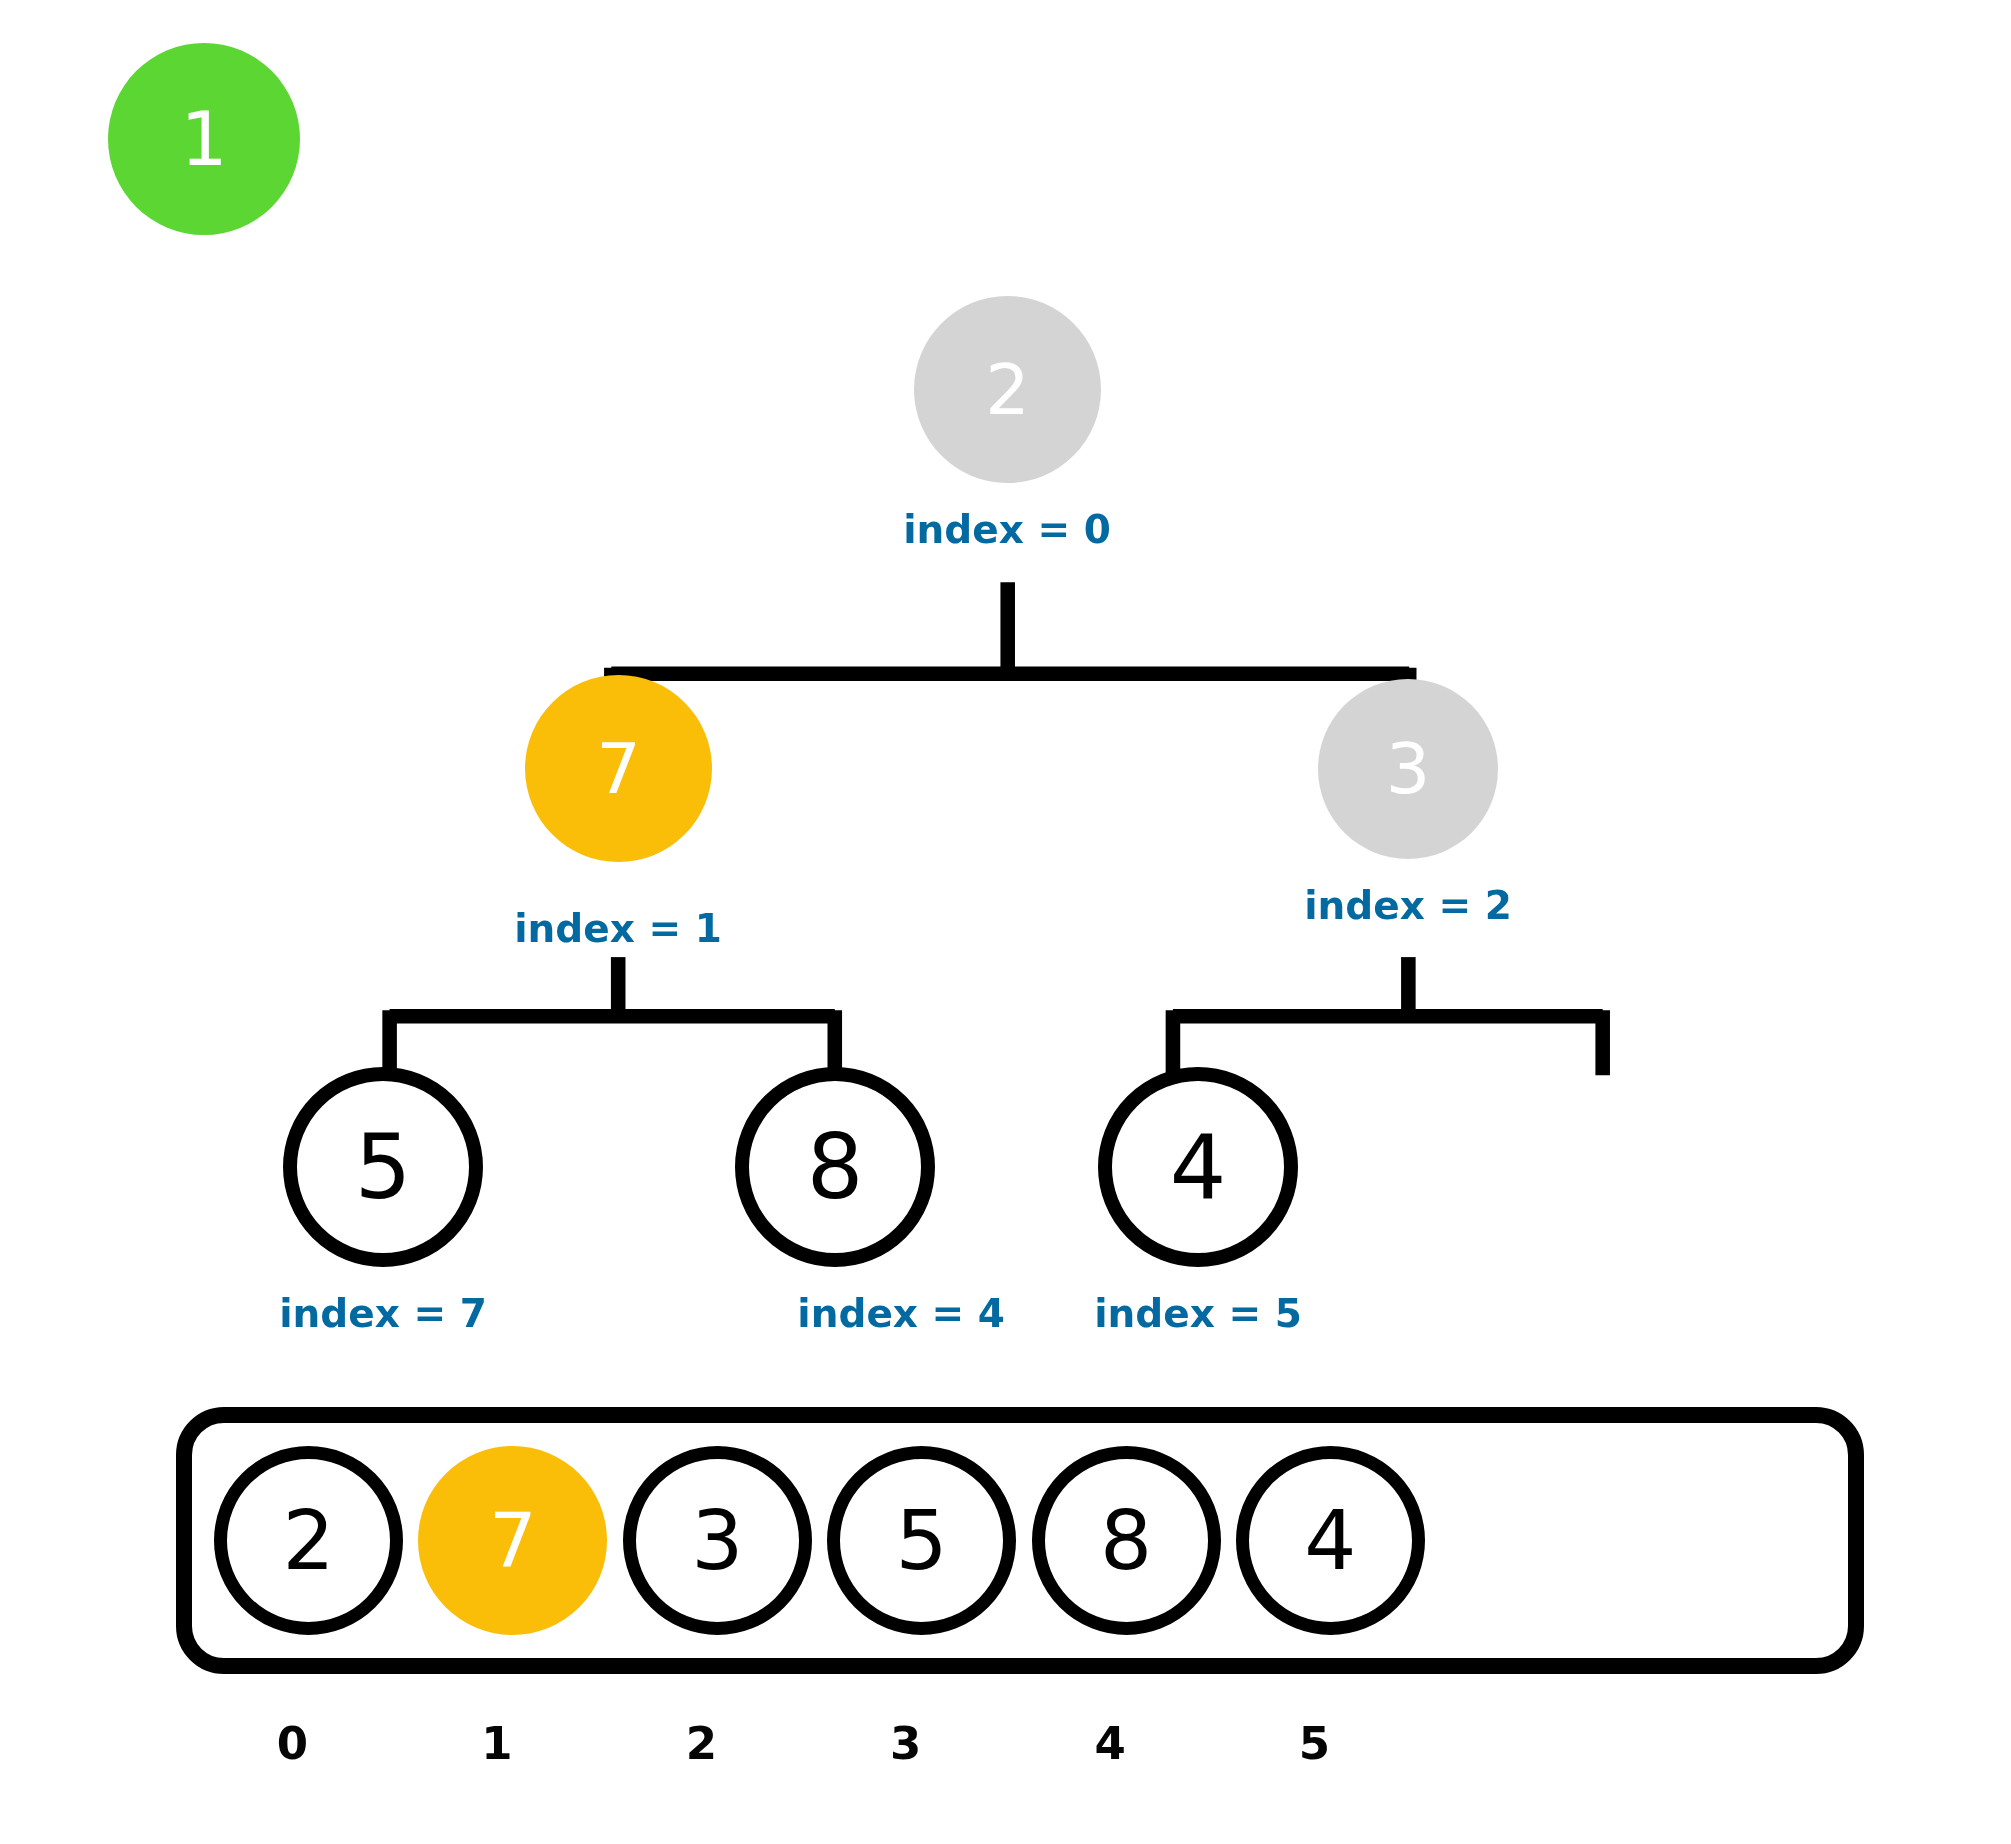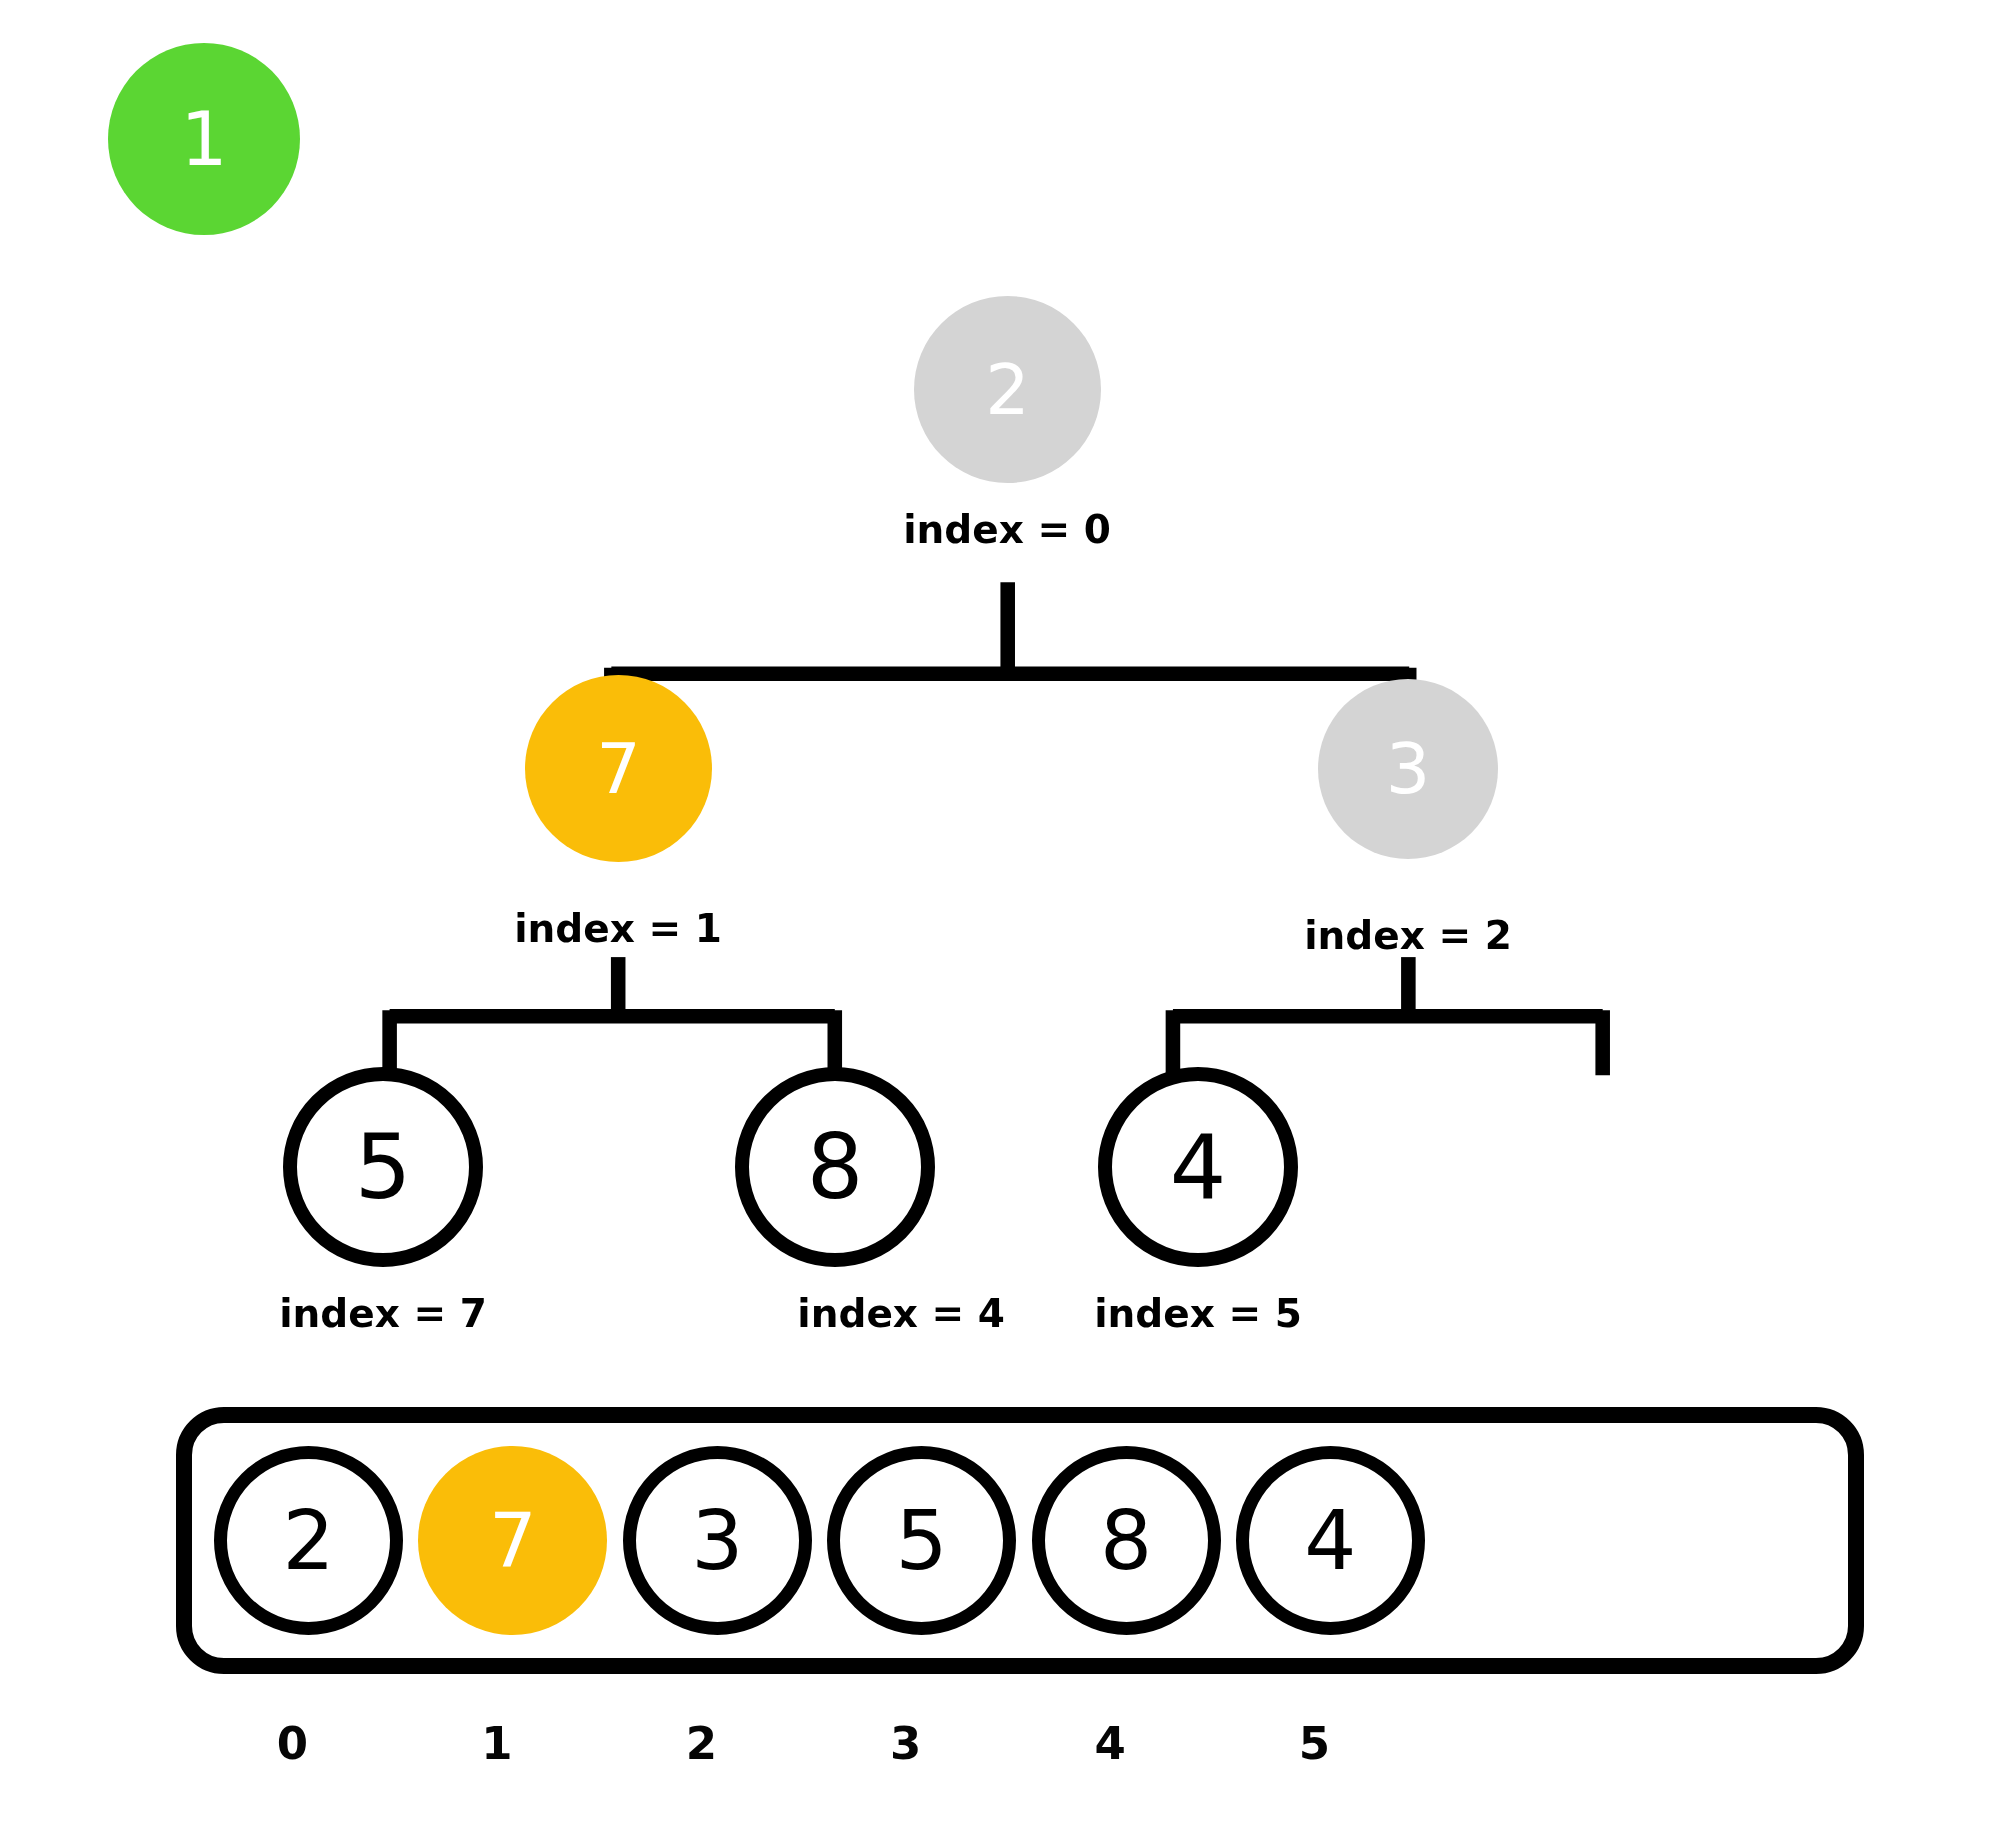--- a/index.html
+++ b/index.html
@@ -69,21 +69,21 @@
     color: #000000;
     font-size: 89px;
     font-weight: 500;
   }
 
   .index-label {
     position: absolute;
     font-family: "DejaVu Sans", sans-serif;
     font-size: 39px;
     font-weight: 700;
-    color: #000000;
+    color: #0369a1;
     white-space: nowrap;
     text-align: center;
     line-height: 1;
     user-select: none;
   }
 
   
   .array-container {
     position: absolute;
     left: 176px;
@@ -183,21 +183,21 @@
         <span>2</span>
       </div>
       <div class="index-label" style="left: 836px; width: 342px; top: 510px;">index = 0</div>
       <div class="node filled" style="left: 525px; top: 675px; width: 187px; height: 187px; background: rgb(250, 189, 8);">
         <span>7</span>
       </div>
       <div class="index-label" style="left: 447px; width: 342px; top: 889px; margin-top: 20px;">index = 1</div>
       <div class="node filled" style="left: 1318px; top: 679px; width: 180px; height: 180px; background: rgb(212, 212, 212);">
         <span>3</span>
       </div>
-      <div class="index-label" style="left: 1237px; width: 342px; top: 886px; margin-top: 30px;">index = 2</div>
+      <div class="index-label" style="left: 1237px; width: 342px; top: 886px;">index = 2</div>
       <div class="node outlined" style="left: 283px; top: 1067px; width: 200px; height: 200px;">
         <span>5</span>
       </div>
       <div class="index-label" style="left: 212px; width: 342px; top: 1294px;">index = 7</div>
       <div class="node outlined" style="left: 735px; top: 1067px; width: 200px; height: 200px;">
         <span>8</span>
       </div>
       <div class="index-label" style="left: 663px; width: 342px; top: 1294px; text-align: right;">index = 4</div>
       <div class="node outlined" style="left: 1098px; top: 1067px; width: 200px; height: 200px;">
         <span>4</span>

